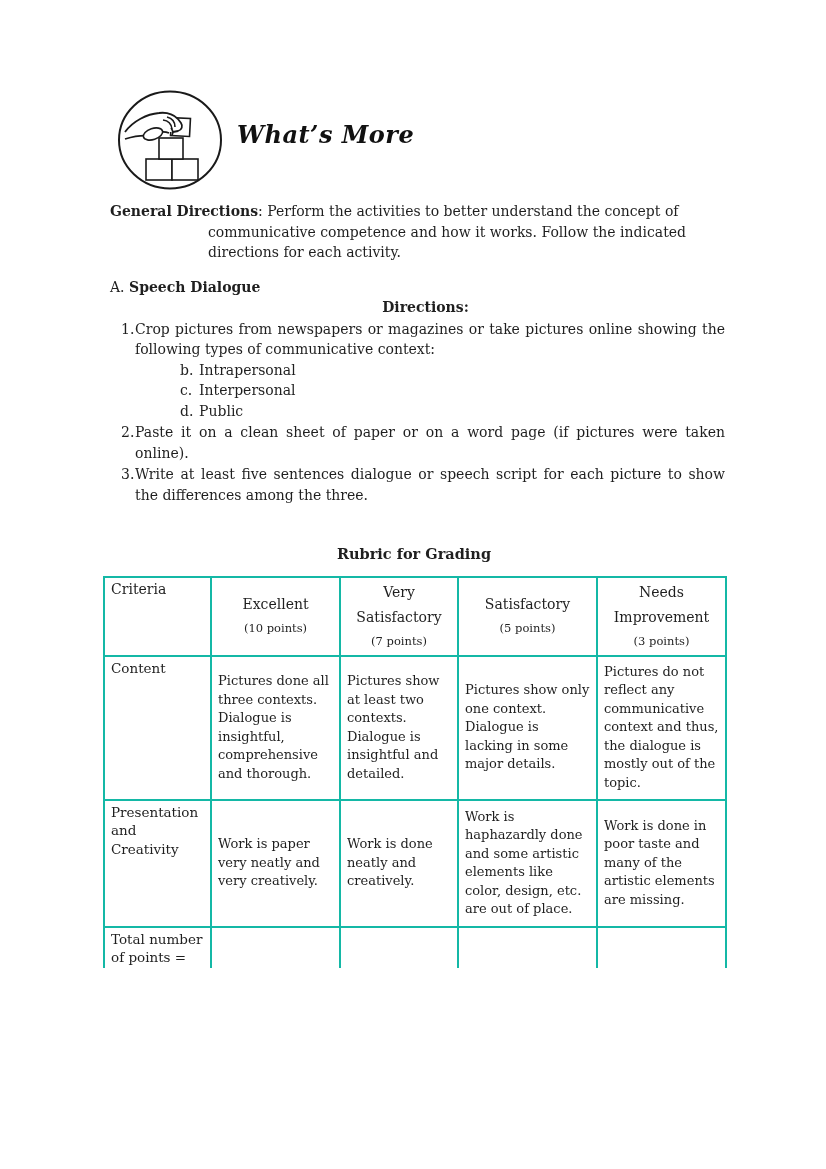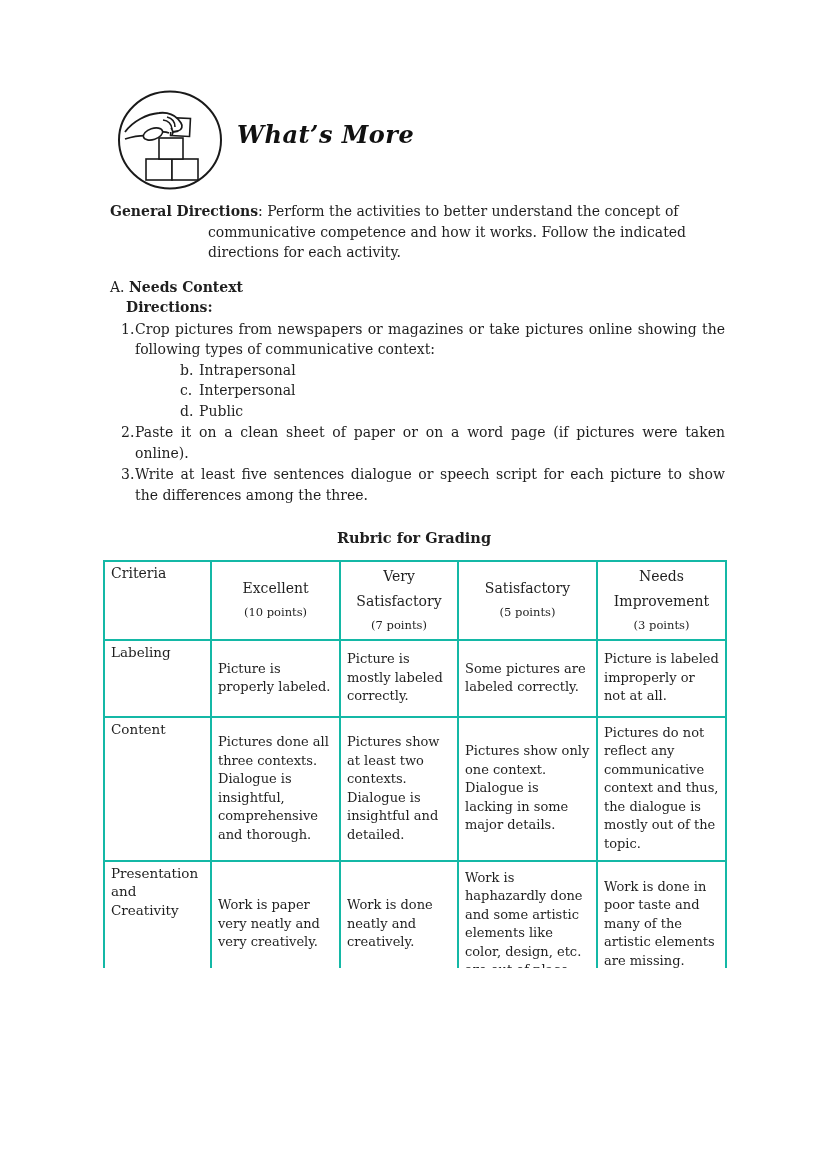--- a/index.html
+++ b/index.html
@@ -11,26 +11,26 @@
   .icon-wrap { position:absolute; left:117px; top:90px; width:106px; height:100px; }
   .page-title {
     position:absolute; left:237px; top:120px;
     font-size:24px; font-weight:bold; font-style:italic; letter-spacing:.5px; color:#111;
   }
   .content { position:absolute; left:103px; top:201px; width:622px; font-size:14px; line-height:20.5px; }
   .gd { padding-left:105px; text-indent:-98px; }
   .gd .bold { font-weight:bold; }
   .sec-head { margin-top:14px; padding-left:7px; }
   .sec-head .bold { font-weight:bold; }
-  .directions-label { padding-left:23px; font-weight:bold; }
+  .directions-label { padding-left:23px; font-weight:bold;text-align:center; }
   .oli { position:relative; padding-left:32px; text-align:justify; margin-top:1px; }
   .oli .marker { position:absolute; left:18px; top:0; }
   .subli { position:relative; padding-left:96px; }
   .subli .marker { position:absolute; left:77px; top:0; }
-  .rubric-title { margin-top:23px; text-align:center; font-weight:bold; font-size:14.5px; }
+  .rubric-title { margin-top:39px; text-align:center; font-weight:bold; font-size:14.5px; }
   table.rubric {
     margin-top:11px; border-collapse:collapse; table-layout:fixed; width:622px;
     font-size:13px; line-height:18.5px;
   }
   table.rubric td, table.rubric th { border:2px solid #14b8a6; padding:2px 6px; font-weight:normal; }
   th.crit-h { text-align:left; vertical-align:top; font-size:14px; padding-top:4px; }
   th.lvl { text-align:center; vertical-align:middle; }
   .lvl-name { font-size:14px; line-height:25px; }
   .lvl-pts  { font-size:11.5px; line-height:23px; }
   td.crit { vertical-align:top; text-align:left; font-size:13.5px; padding-top:4px; }
@@ -71,21 +71,21 @@
     </svg>
   </div>
 
   <div class="page-title">What’s More</div>
 
   <div class="content">
 
     <p class="gd"><span class="bold">General Directions</span><span>: Perform the activities to better understand the concept of communicative competence and how it works. Follow the indicated directions for each activity.</span></p>
 
     <div class="sec-head"><span>A.</span>
-      <span class="bold">Needs Context</span></div>
+      <span class="bold">Speech Dialogue</span></div>
 
     <div class="directions-label">Directions:</div>
 
     <div>
       <div class="oli">
         <span class="marker">1.</span>
         <span>Crop pictures from newspapers or magazines or take pictures online showing the following types of communicative context:</span>
       </div>
       <div>
         <div class="subli">
@@ -134,27 +134,20 @@
         </th>
         <th class="lvl">
           <div class="lvl-name">Satisfactory</div>
           <div class="lvl-pts">(5 points)</div>
         </th>
         <th class="lvl">
           <div class="lvl-name">Needs Improvement</div>
           <div class="lvl-pts">(3 points)</div>
         </th>
       </tr>
-      <tr style="height:77px">
-        <td class="crit">Labeling</td>
-        <td class="desc">Picture is properly labeled.</td>
-        <td class="desc">Picture is mostly labeled correctly.</td>
-        <td class="desc">Some pictures are labeled correctly.</td>
-        <td class="desc">Picture is labeled improperly or not at all.</td>
-      </tr>
       <tr style="height:144px">
         <td class="crit">Content</td>
         <td class="desc">Pictures done all three contexts. Dialogue is insightful, comprehensive and thorough.</td>
         <td class="desc">Pictures show at least two contexts. Dialogue is insightful and detailed.</td>
         <td class="desc">Pictures show only one context. Dialogue is lacking in some major details.</td>
         <td class="desc">Pictures do not reflect any communicative context and thus, the dialogue is mostly out of the topic.</td>
       </tr>
       <tr style="height:127px">
         <td class="crit">Presentation and Creativity</td>
         <td class="desc">Work is paper very neatly and very creatively.</td>

